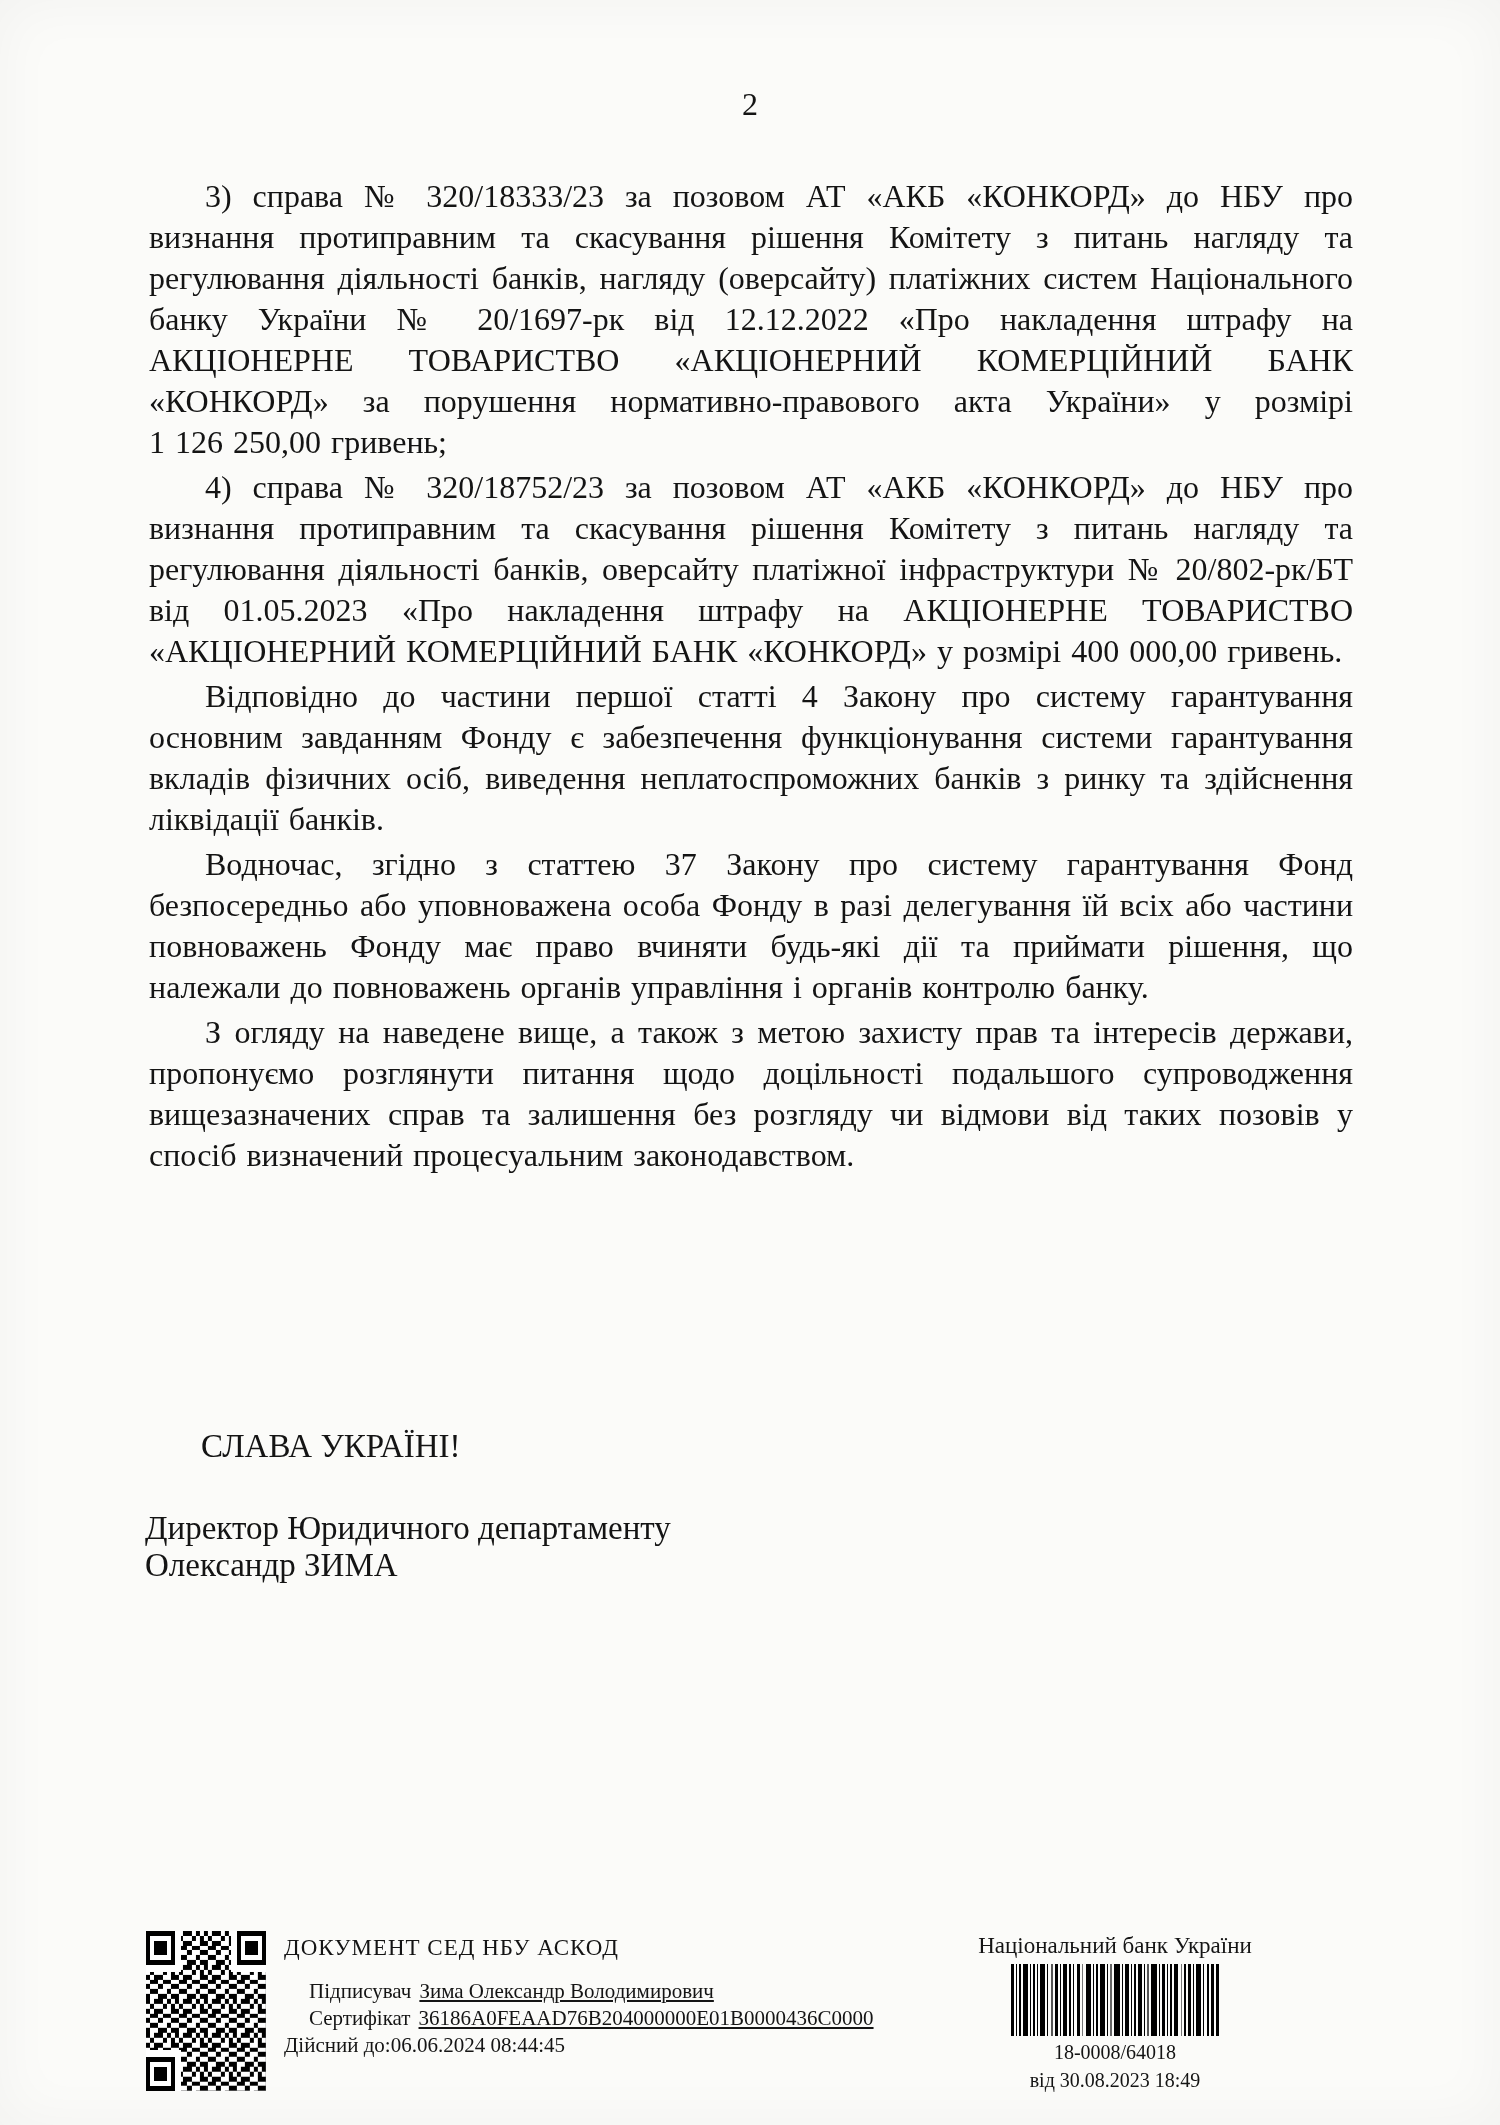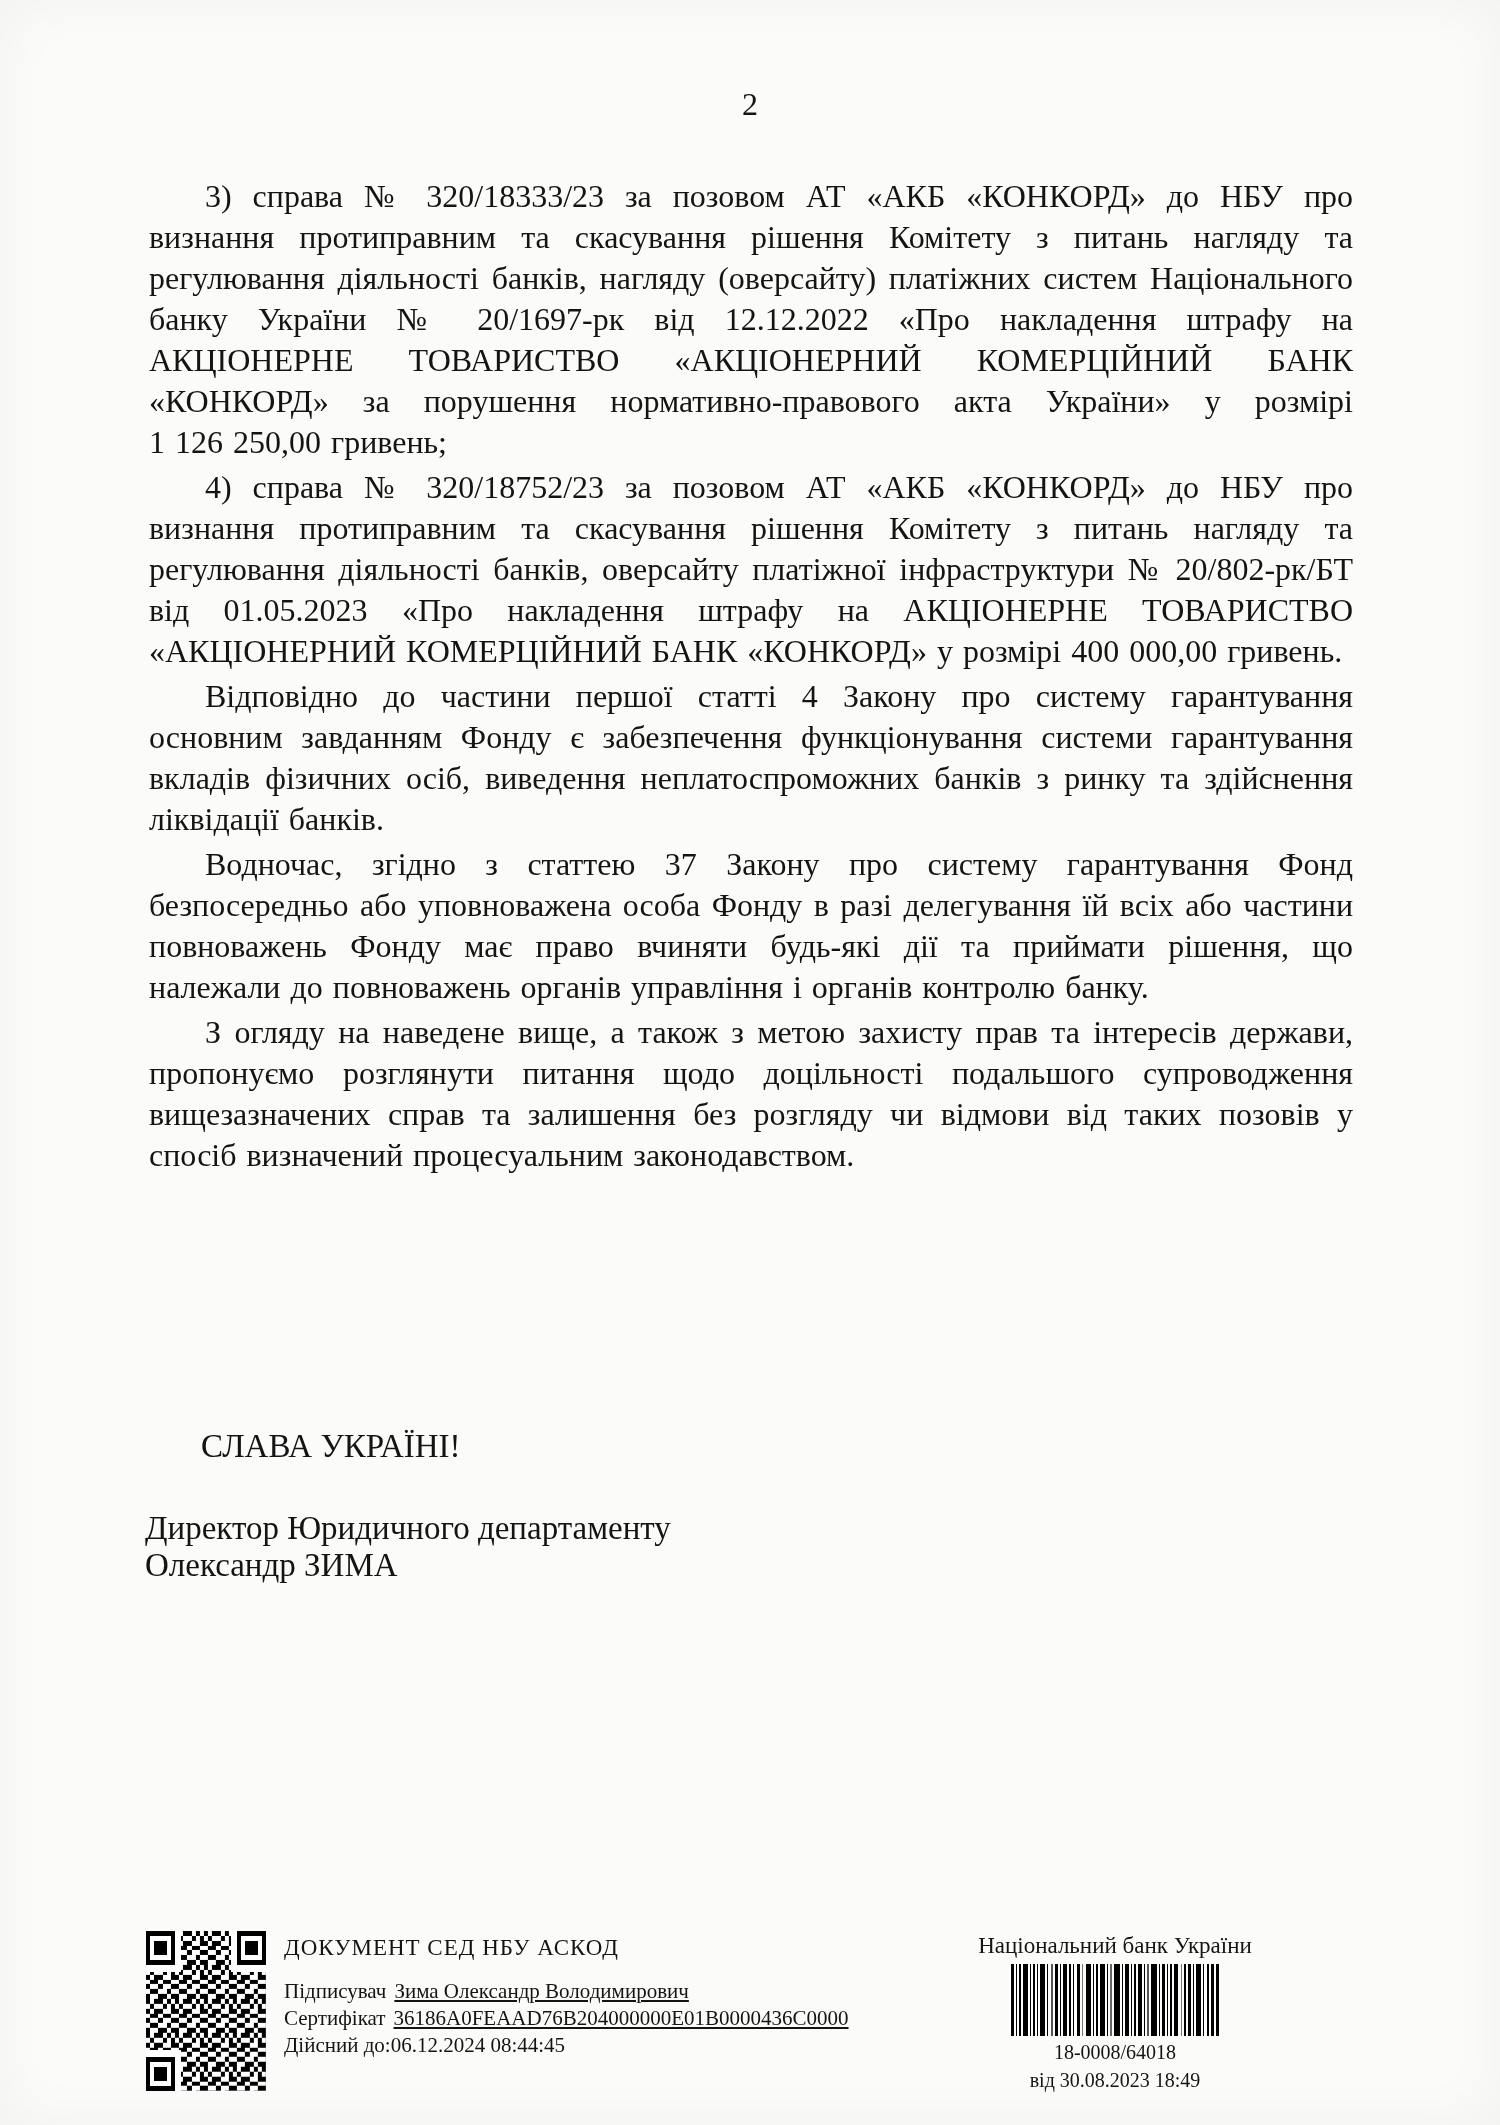--- a/index.html
+++ b/index.html
@@ -46,21 +46,21 @@
   .qr svg { width:100%; height:100%; display:block; }
   .footer-sign {
     position:absolute; left:284px; top:1934px;
     font-size:21px; line-height:27px;
   }
   .footer-sign .sys {
     font-size:23px; letter-spacing:1px; margin-bottom:17px;
   }
   .footer-sign .row { white-space:nowrap; }
   .footer-sign .u { text-decoration:underline; }
-  .footer-sign .lbl { margin-right:8px; }
+  .footer-sign .lbl { margin-right:8px;margin-left:25px; }
   .bank {
     position:absolute; left:955px; top:1932px; width:320px;
     text-align:center; font-size:23px; line-height:28px;
   }
   .bank .barcode { width:208px; height:72px; margin:4px auto 2px; display:block; }
   .bank .num, .bank .date { font-size:20px; line-height:28px; }
 </style>
 </head>
 <body>
 
@@ -129,21 +129,21 @@
   </div>
 
   <div class="footer-sign">
     <div class="sys">ДОКУМЕНТ СЕД НБУ АСКОД</div>
     <div class="row">
       <span class="lbl">Підписувач</span><span class="u">Зима Олександр Володимирович</span>
     </div>
     <div class="row">
       <span class="lbl">Сертифікат</span><span class="u">36186A0FEAAD76B204000000E01B0000436C0000</span>
     </div>
-    <div class="row">Дійсний до:06.12.2024 08:44:45</div>
+    <div class="row">Дійсний до:06.06.2024 08:44:45</div>
   </div>
 
   <div class="bank">
     <div>Національний банк України</div>
     <svg class="barcode" viewBox="0 0 200 72" preserveAspectRatio="none" shape-rendering="crispEdges" aria-hidden="true">
       <rect x="0" y="0" width="3" height="72"></rect>
         <rect x="5" y="0" width="1" height="72"></rect>
         <rect x="8" y="0" width="2" height="72"></rect>
       <rect x="12" y="0" width="4" height="72"></rect>
         <rect x="18" y="0" width="1" height="72"></rect>

